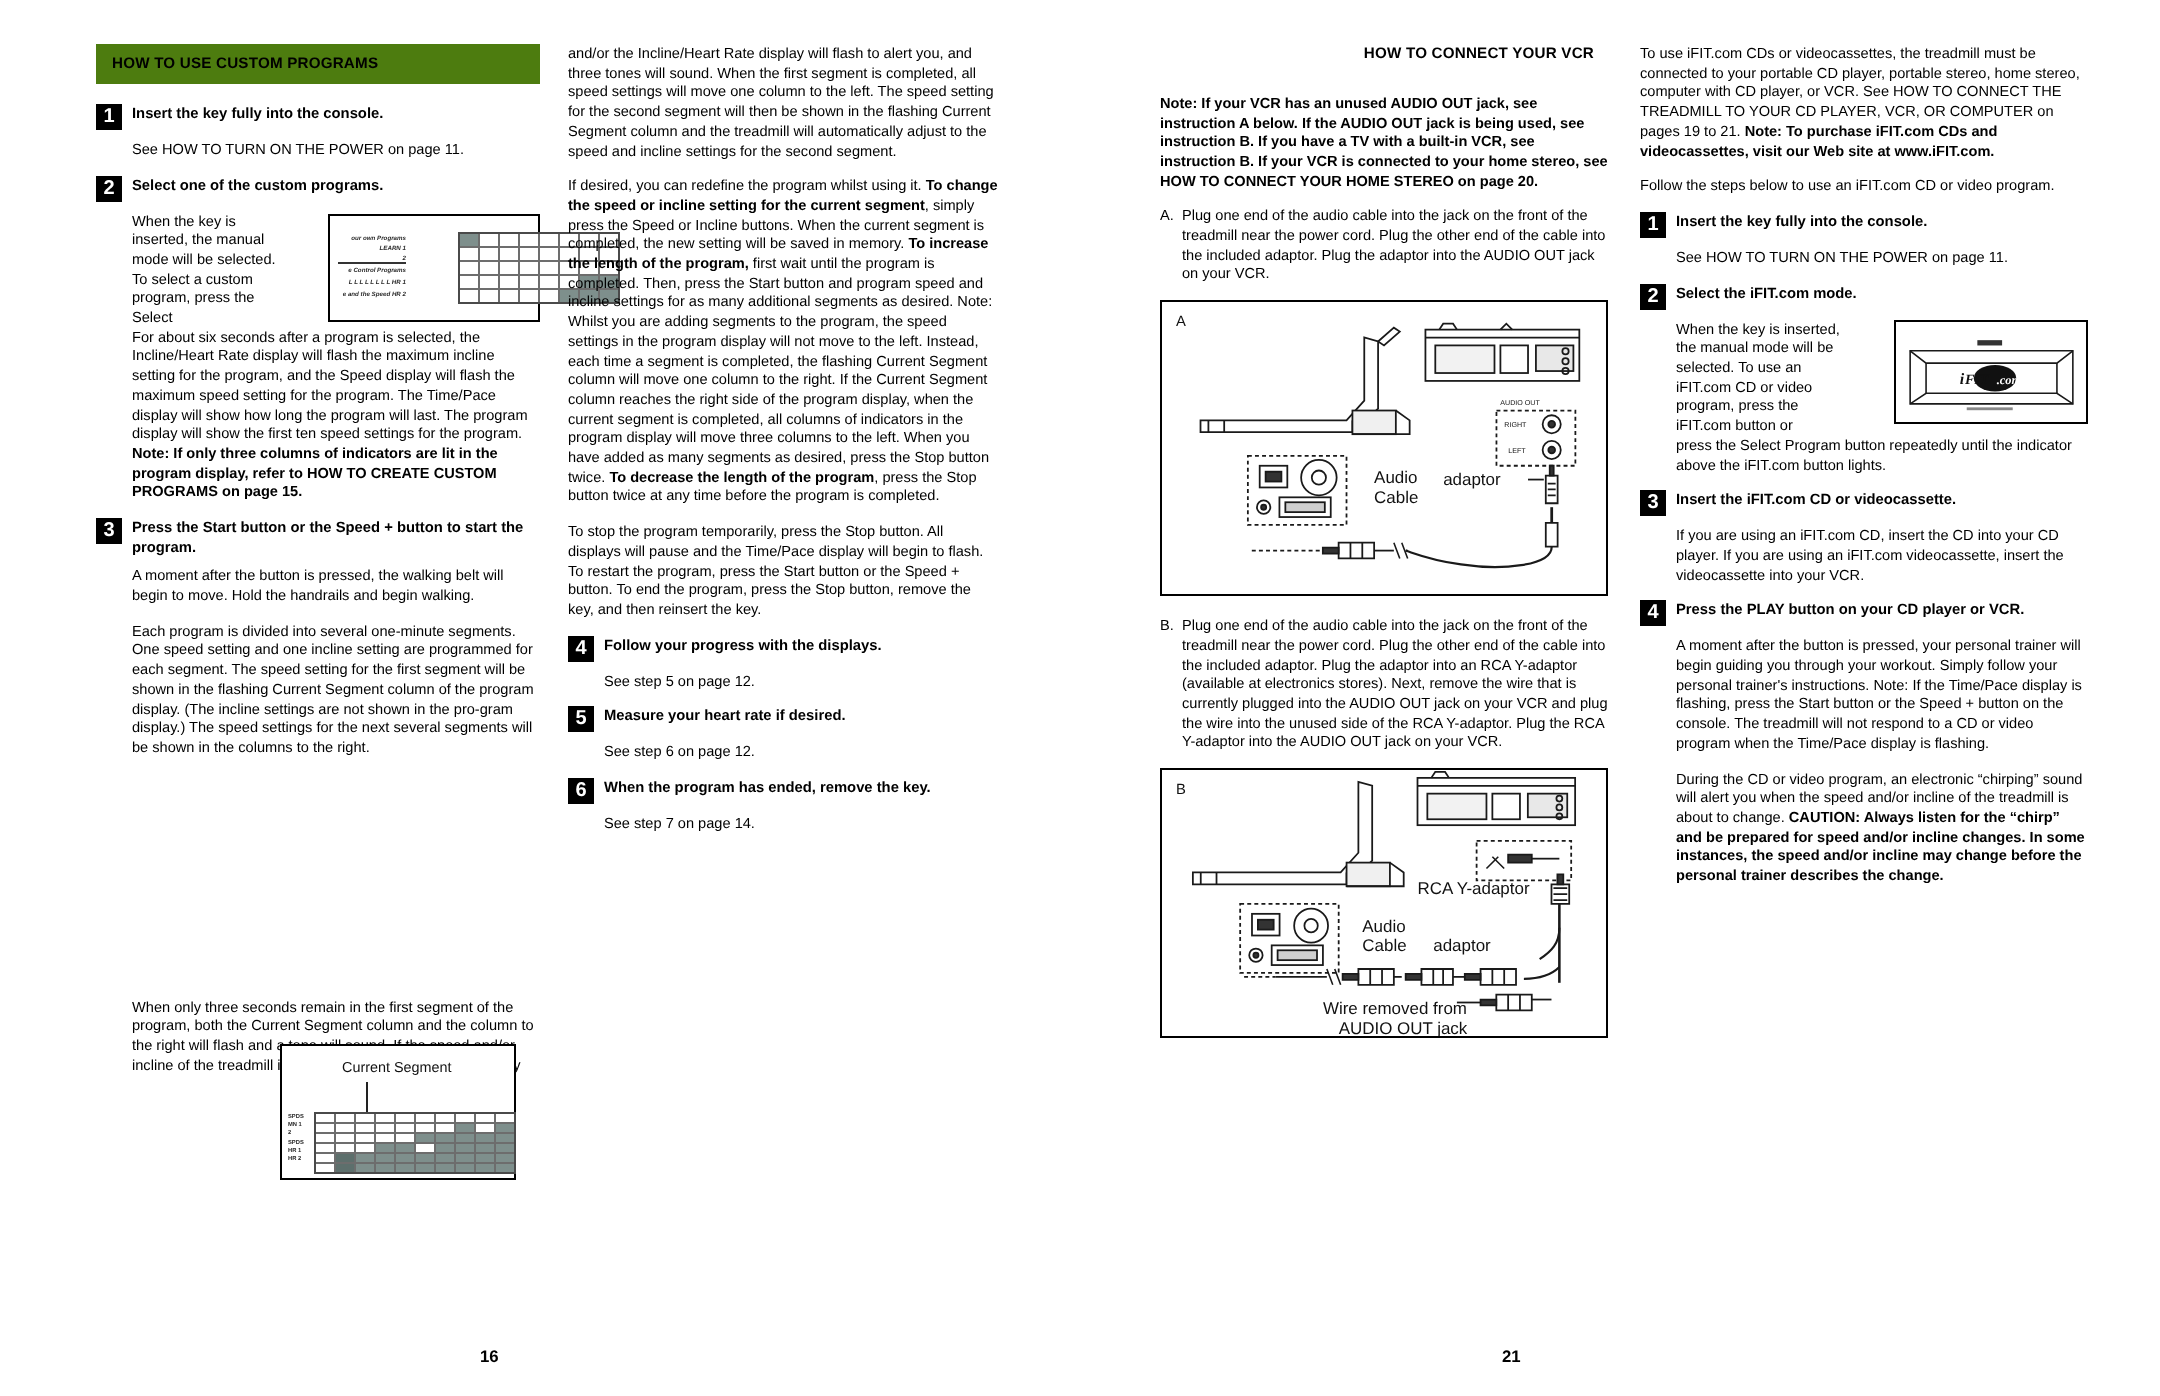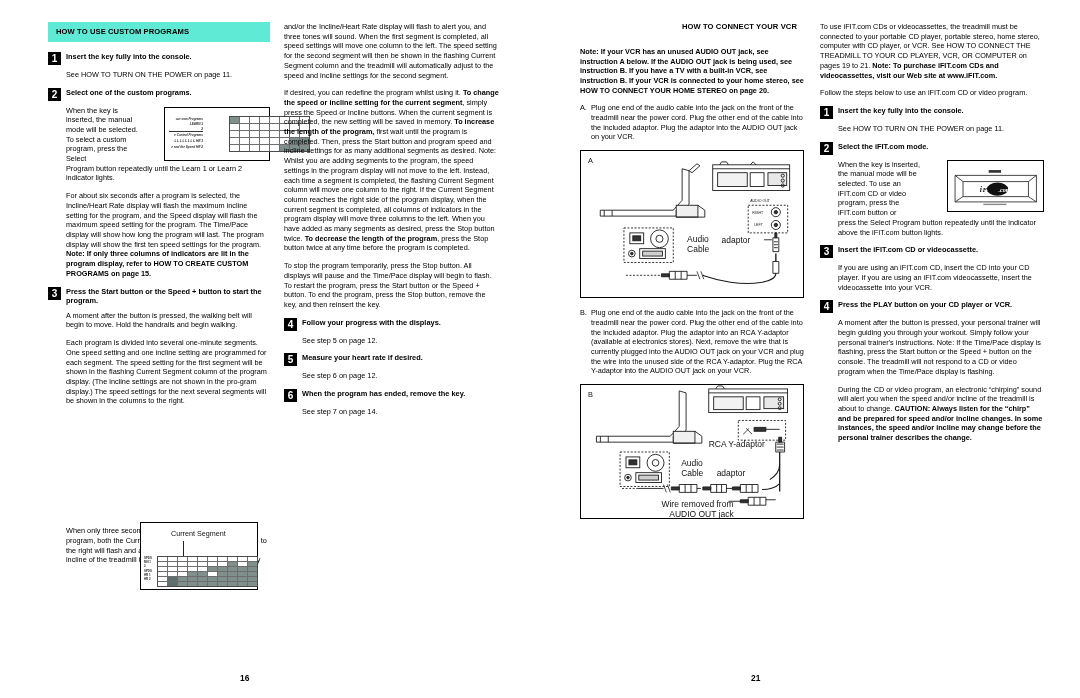--- a/index.html
+++ b/index.html
@@ -25,21 +25,21 @@
 
   .cols { position: absolute; top: 22px; left: 0; right: 0; display: flex; }
   .page-left  .cols { padding: 0 40px 0 48px; gap: 14px; }
   .page-right .cols { padding: 0 36px 0 40px; gap: 16px; }
 
   .col { width: 222px; position: relative; }
   .page-right .col { width: 224px; }
 
   
   .sec-head {
-    background: #5eead4;
+    background: #4d7c0f;
     font-weight: bold;
     font-size: 7.6px;
     letter-spacing: .1px;
     padding: 5px 7px 5px 8px;
     margin-bottom: 10px;
     line-height: 1.3;
   }
 
   
   p { margin: 0 0 8px 0; text-align: left; }
@@ -209,21 +209,20 @@
                     <div class="led"></div>
                     <div class="led"></div>
                     <div class="led"></div>
                     <div class="led on"></div>
                     <div class="led on"></div>
                     <div class="led on"></div>
                 </div>
               </div>
             </div>
           </div>
-          <p>Program button repeatedly until the Learn 1 or Learn 2 indicator lights.</p>
           <p><span>For about six seconds after a program is selected, the Incline/Heart Rate display will flash the maximum incline setting for the program, and the Speed display will flash the maximum speed setting for the program. The Time/Pace display will show how long the program will last. The program display will show the first ten speed settings for the program. </span><span class="b">Note: If only three columns of indicators are lit in the program display, refer to HOW TO CREATE CUSTOM PROGRAMS on page 15.</span></p>
         </div>
 
         <div class="step">
           <div class="num">3</div>
           <div class="step-title">Press the Start button or the Speed + button to start the program.</div>
         </div>
         <div class="step-body">
           <p>A moment after the button is pressed, the walking belt will begin to move. Hold the handrails and begin walking.</p>
           <p>Each program is divided into several one-minute segments. One speed setting and one incline setting are programmed for each segment. The speed setting for the first segment will be shown in the flashing Current Segment column of the program display. (The incline settings are not shown in the pro-gram display.) The speed settings for the next several segments will be shown in the columns to the right.</p>

